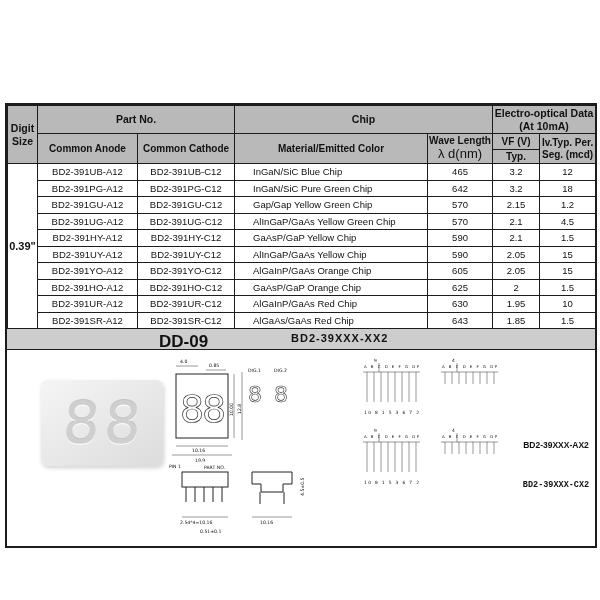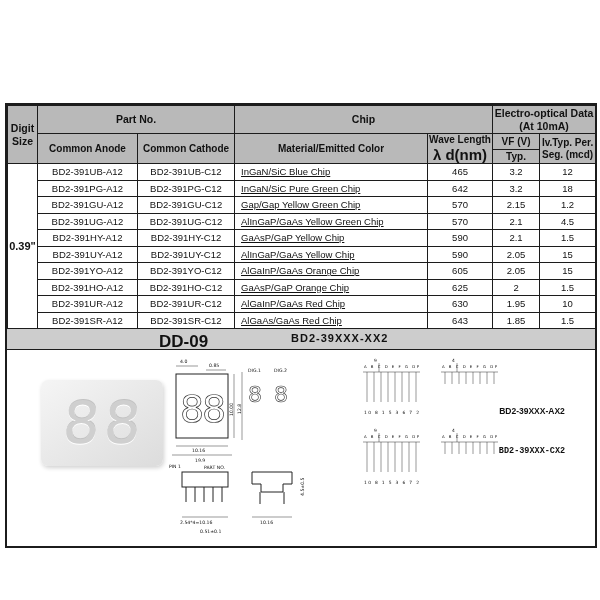--- a/index.html
+++ b/index.html
@@ -5,37 +5,37 @@
   html,body{margin:0;padding:0;background:#fff;}
   body{width:600px;height:600px;position:relative;font-family:"Liberation Sans",sans-serif;color:#111;}
   .sheet{position:absolute;left:5px;top:103px;width:588px;border:2px solid #1c1c1c;background:#fff;box-sizing:content-box;}
   table.spec{border-collapse:collapse;width:100%;table-layout:fixed;}
   .spec th,.spec td{border:1px solid #1c1c1c;text-align:center;padding:0;overflow:hidden;white-space:nowrap;}
   .spec th{background:#b9b9b9;font-size:10.5px;font-weight:bold;line-height:1.15;}
   .h1 th{height:27px;}
   .h2 th{height:15px;font-size:10px;}
   .h3 th{height:13px;font-size:10px;}
   .spec td{height:15.5px;font-size:9.5px;background:#fff;}
-  td.mat{text-align:left;padding-left:6px;text-decoration:underline;}
+  td.mat{text-align:left;padding-left:18px;}
   td.size{font-weight:bold;font-size:11px;}
-  .sub{font-weight:bold;font-size:15px;}
+  .sub{font-weight:normal;font-size:13px;}
   .band{position:relative;height:20px;background:#cdcdcd;border-bottom:1px solid #1c1c1c;font-weight:bold;}
   .band-dd{position:absolute;left:152px;top:3px;font-size:17px;}
   .band-pn{position:absolute;left:284px;top:3px;font-size:11px;letter-spacing:1px;}
   .draw{position:relative;height:196px;background:#fff;overflow:hidden;}
   .photo{position:absolute;left:34px;top:30px;width:122px;height:86px;border-radius:7px;
          background:linear-gradient(145deg,#f5f5f5,#dcdcdc);box-shadow:1px 2px 4px rgba(0,0,0,.18);
          display:flex;align-items:center;justify-content:center;gap:4px;}
   .photo span{font-size:58px;line-height:1;color:#cfcfcf;text-shadow:0 1px 0 #ffffff,0 -1px 0 #c2c2c2;
          transform:skewX(-4deg);font-family:"DejaVu Sans",sans-serif;}
   .dim-svg{position:absolute;left:161px;top:4px;}
   .pd{position:absolute;left:352px;}
   .pd-a{top:6px;}
   .pd-c{top:76px;}
-  .pd-label{position:absolute;left:486px;width:78px;font-size:8.5px;font-weight:bold;text-align:center;}
+  .pd-label{position:absolute;left:510px;width:78px;font-size:8.5px;font-weight:bold;text-align:center;margin-top:34px;}
   .lblA{top:56px;}
   .lblC{top:96px;font-family:Liberation Mono, monospace;}
   svg .ln{fill:none;stroke:#222;stroke-width:1;}
   svg .tln{fill:none;stroke:#333;stroke-width:0.5;}
   svg text{font-family:"DejaVu Sans",sans-serif;fill:#111;}
   svg .t{font-size:4.6px;}
   svg .seg8{font-size:38px;fill:none;stroke:#333;stroke-width:0.7;}
   svg .seg8s{font-size:22px;fill:none;stroke:#333;stroke-width:0.6;}
   svg .pt{font-size:3.9px;}
   svg .pn{font-size:4.4px;}

